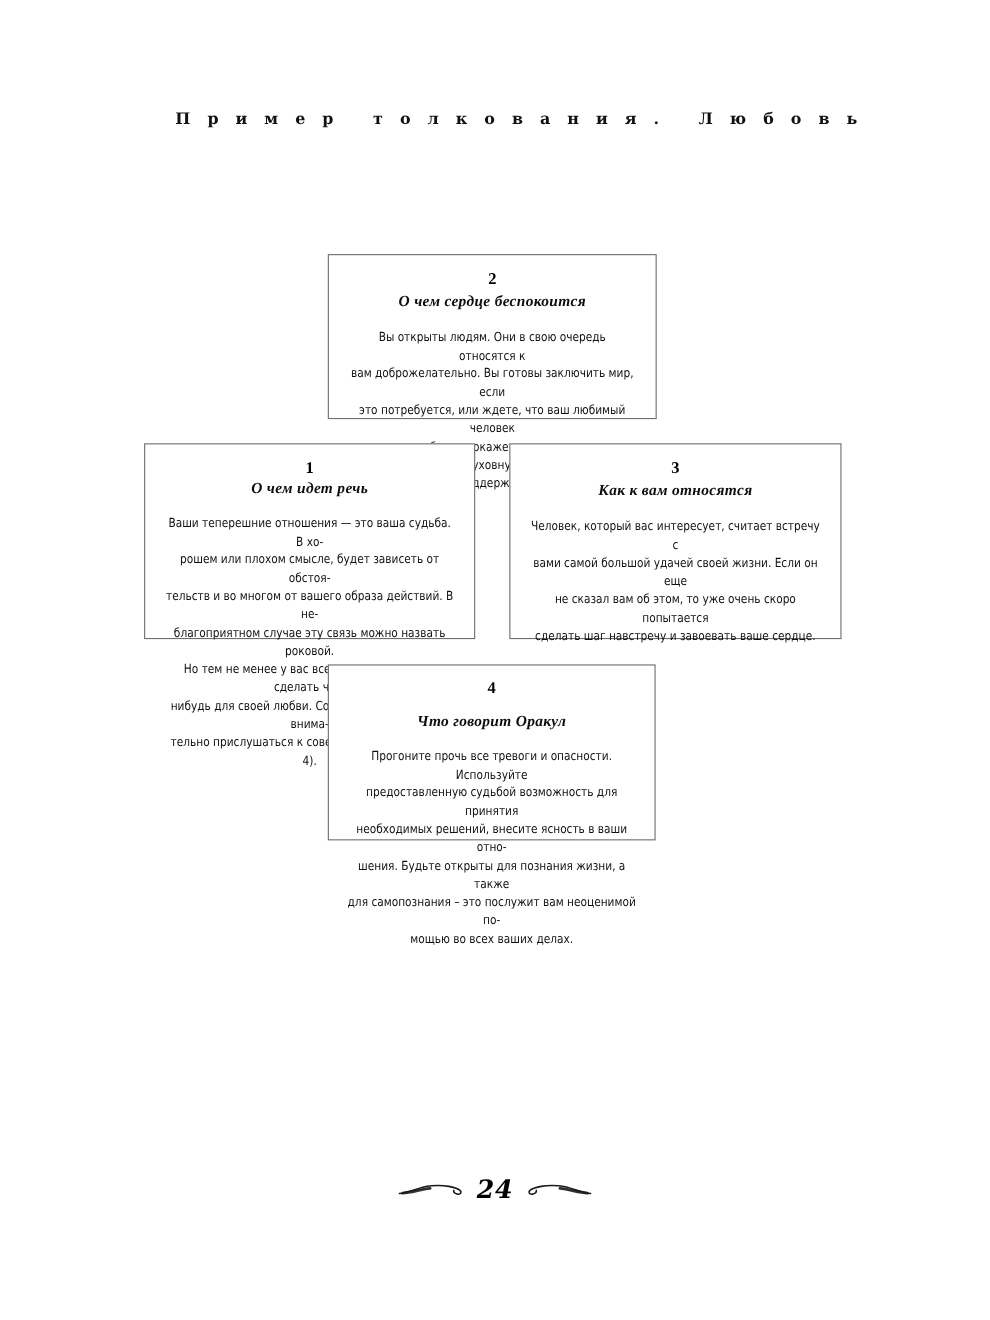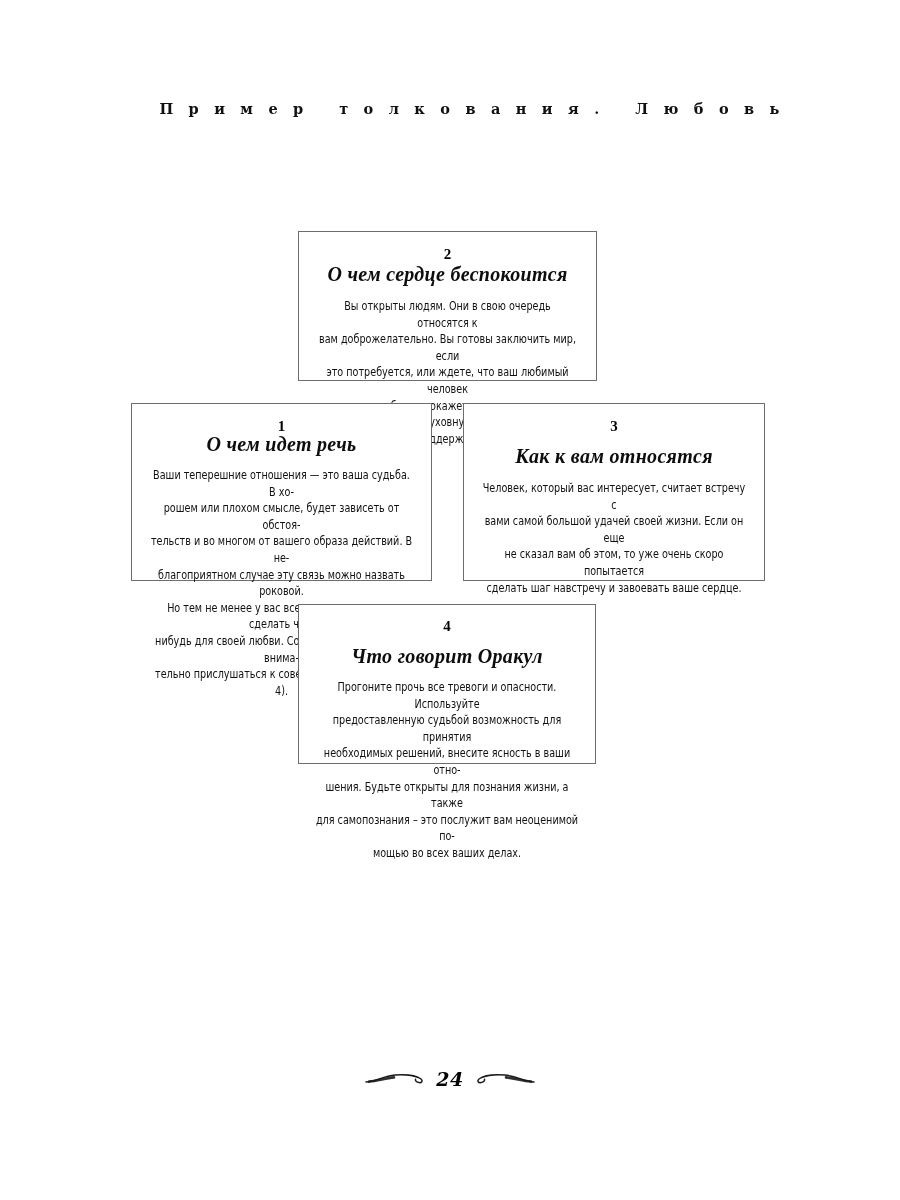--- a/index.html
+++ b/index.html
@@ -60,21 +60,21 @@
     font-weight: 700;
     font-size: 15px;
     line-height: 16px;
     color: #000;
   }
   .box-head {
     text-align: center;
     font-family: "Liberation Serif", "DejaVu Serif", serif;
     font-style: italic;
     font-weight: 700;
-    font-size: 20px;
+    font-size: 14px;
     line-height: 19px;
     letter-spacing: 0.3px;
     color: #0d0d0d;
   }
   .box-body {
     font-family: "DejaVu Sans", "Liberation Sans", sans-serif;
     font-size: 11.4px;
     line-height: 16.6px;
     color: #111111;
     text-align: center;
@@ -89,21 +89,21 @@
   #box2 .box-head { margin-top: 3px; }
   #box2 .box-body { margin-top: 14px; padding: 0 10px; }
 
   #box1 { left: 131px; top: 403px; width: 301px; height: 178px; }
   #box1 .box-num  { margin-top: 14px; }
   #box1 .box-head { margin-top: 1px; font-family: Liberation Serif, serif; }
   #box1 .box-body { margin-top: 13px; padding: 0 8px; }
 
   #box3 { left: 463px; top: 403px; width: 302px; height: 178px; }
   #box3 .box-num  { margin-top: 14px; }
-  #box3 .box-head { margin-top: 13px; }
+  #box3 .box-head { margin-top: 3px; }
   #box3 .box-body { margin-top: 14px; padding: 0 8px; }
 
   #box4 { left: 298px; top: 604px; width: 298px; height: 160px; }
   #box4 .box-num  { margin-top: 13px; }
   #box4 .box-head { margin-top: 13px; }
   #box4 .box-body { margin-top: 13px; padding: 0 8px; }
 
   
   .footer {
     position: absolute;
@@ -112,21 +112,21 @@
     width: 900px;
     display: flex;
     align-items: center;
     justify-content: center;
     gap: 9px;
   }
   .page-number {
     font-family: "DejaVu Serif", "Liberation Serif", serif;
     font-weight: 700;
     font-style: italic;
-    font-size: 19px;
+    font-size: 23px;
     color: #000;
     letter-spacing: 0.5px;
   }
   .swash { display: block; }
   .swash.right { transform: scaleX(-1); }
 </style>
 </head>
 <body>
 
 <div class="page">

